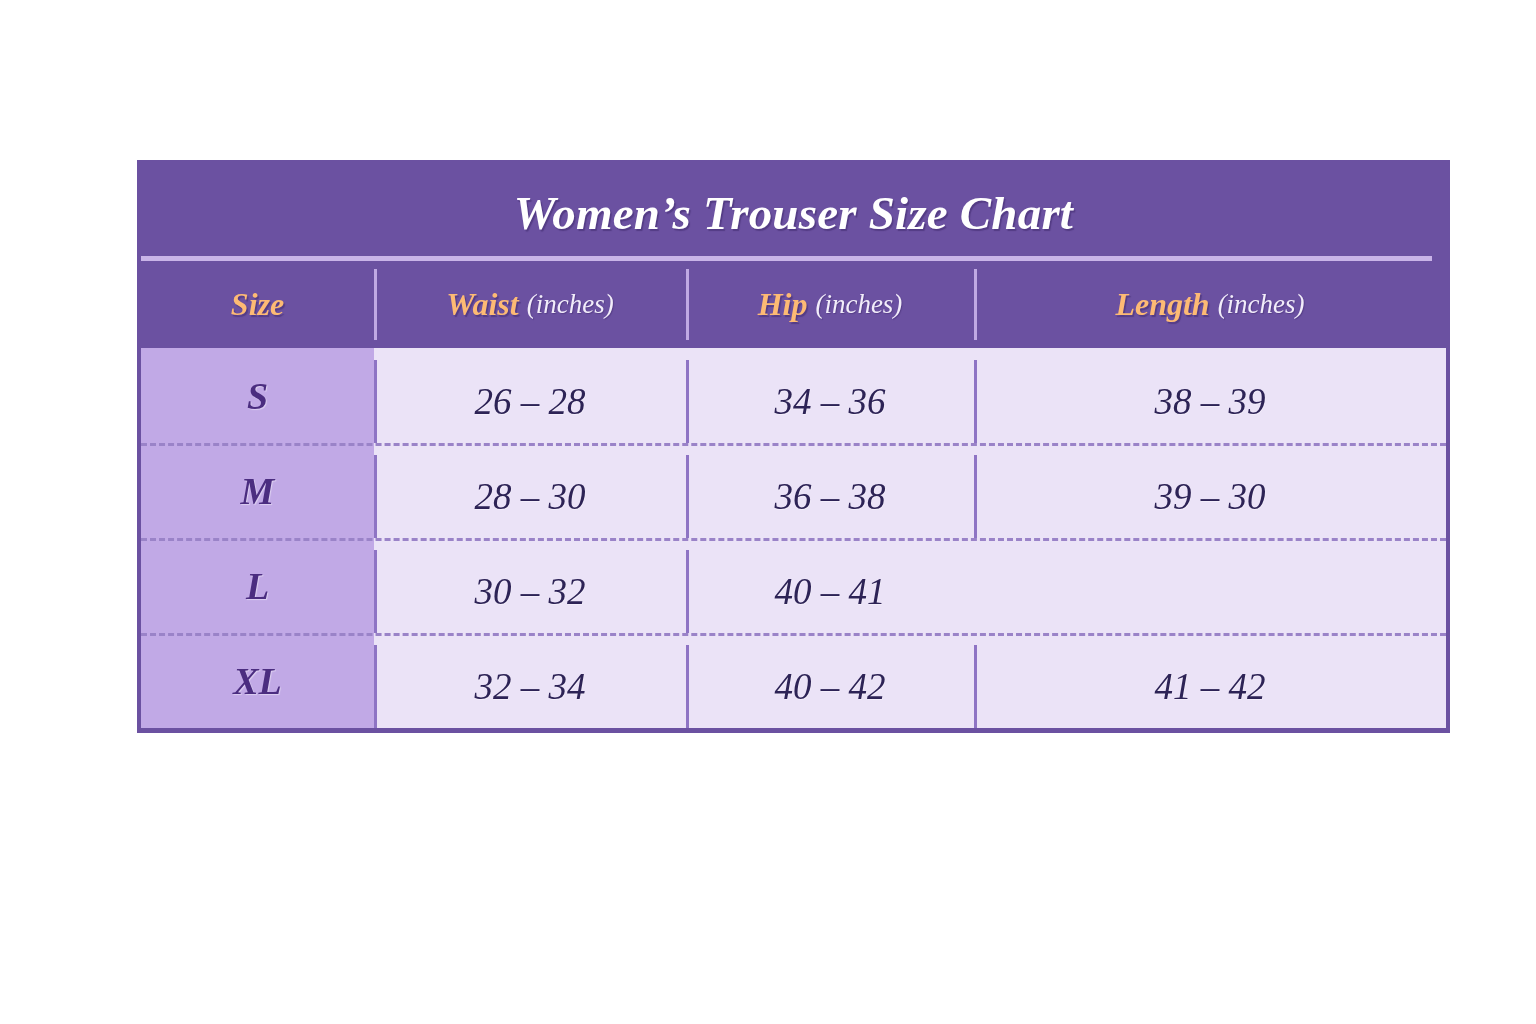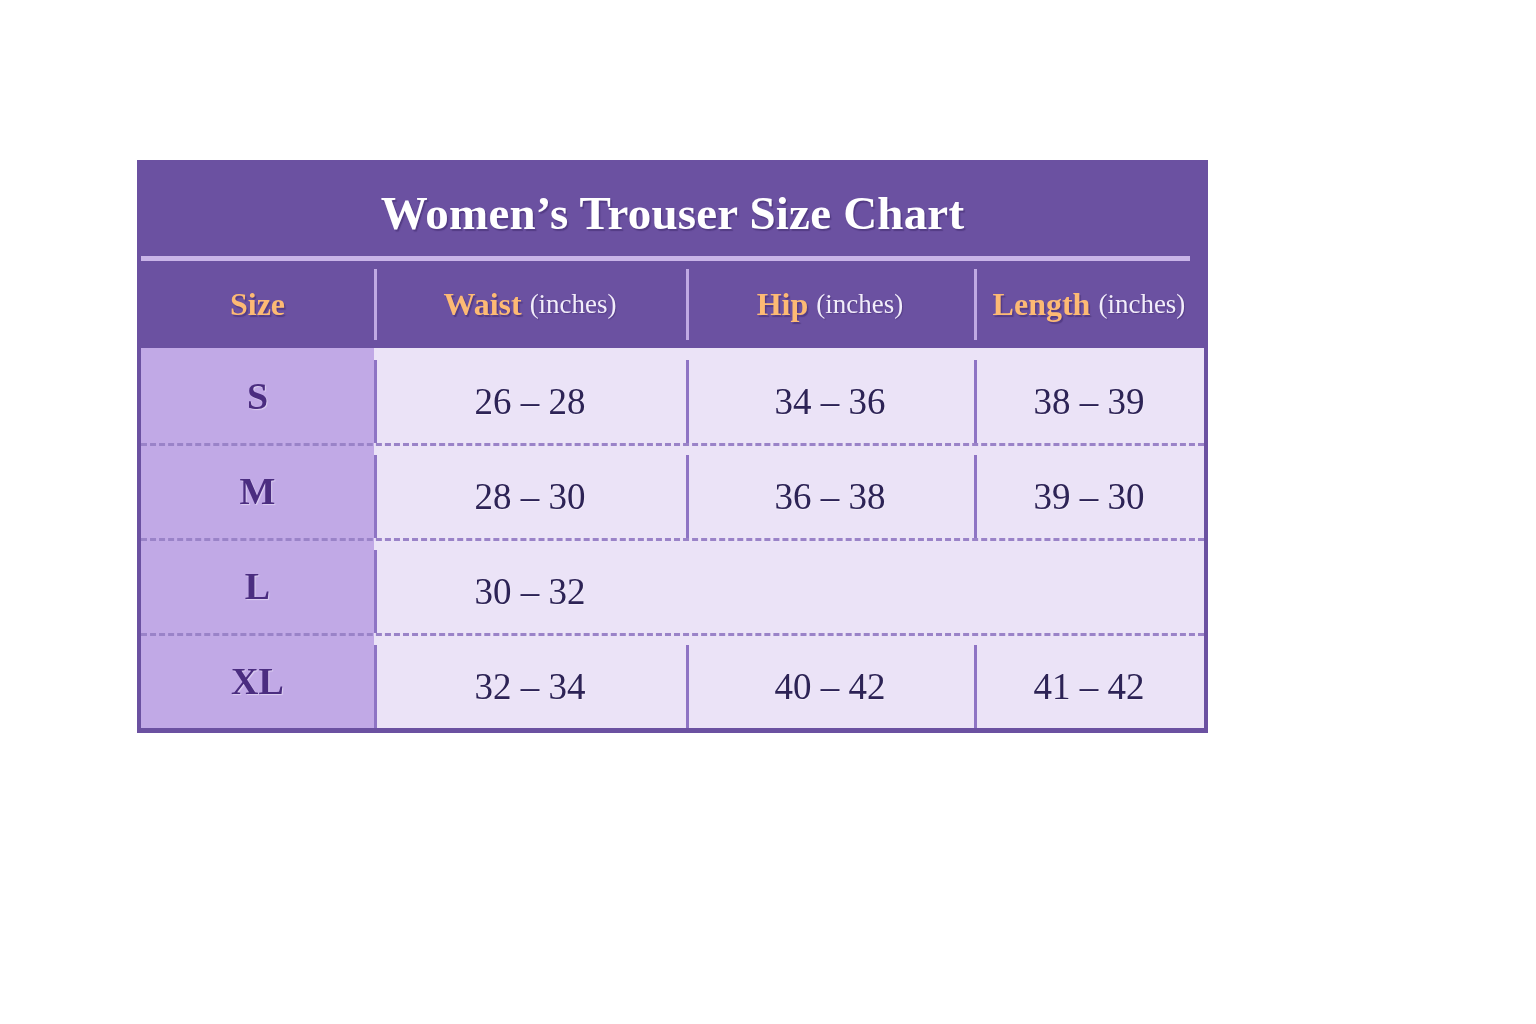--- a/index.html
+++ b/index.html
@@ -19,26 +19,27 @@
     width: 1536px;
     height: 1024px;
     background: #ffffff;
   }
 
   
   .size-chart {
     position: absolute;
     left: 137px;
     top: 160px;
-    width: 1071px;          
+    width: 1313px;          
     height: 573px;          
     box-sizing: border-box;
     border: 4px solid #6B51A1;
     background: #6B51A1;
     overflow: hidden;
+    font-style: italic;
   }
 
   
   .title-band {
     position: relative;
     height: 97px;           
     background: #6B51A1;
     display: flex;
     align-items: center;
     justify-content: center;
@@ -232,20 +233,23 @@
         </div>
       </div>
 
       <div class="data-row">
         <div class="cell size-cell">
           <span class="size-text">L</span>
         </div>
         <div class="cell value-cell">
           <span class="value-text">30 – 32</span>
         </div>
+        <div class="cell value-cell">
+          <span class="value-text">40 – 41</span>
+        </div>
       </div>
 
       <div class="data-row">
         <div class="cell size-cell">
           <span class="size-text">XL</span>
         </div>
         <div class="cell value-cell">
           <span class="value-text">32 – 34</span>
         </div>
         <div class="cell value-cell">

